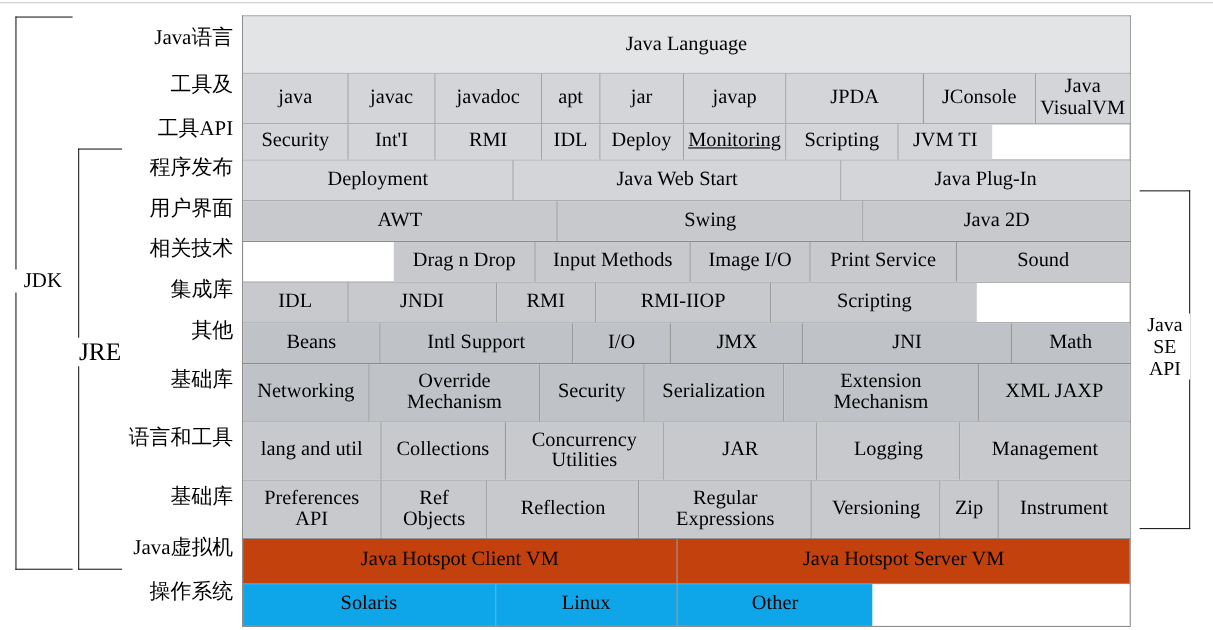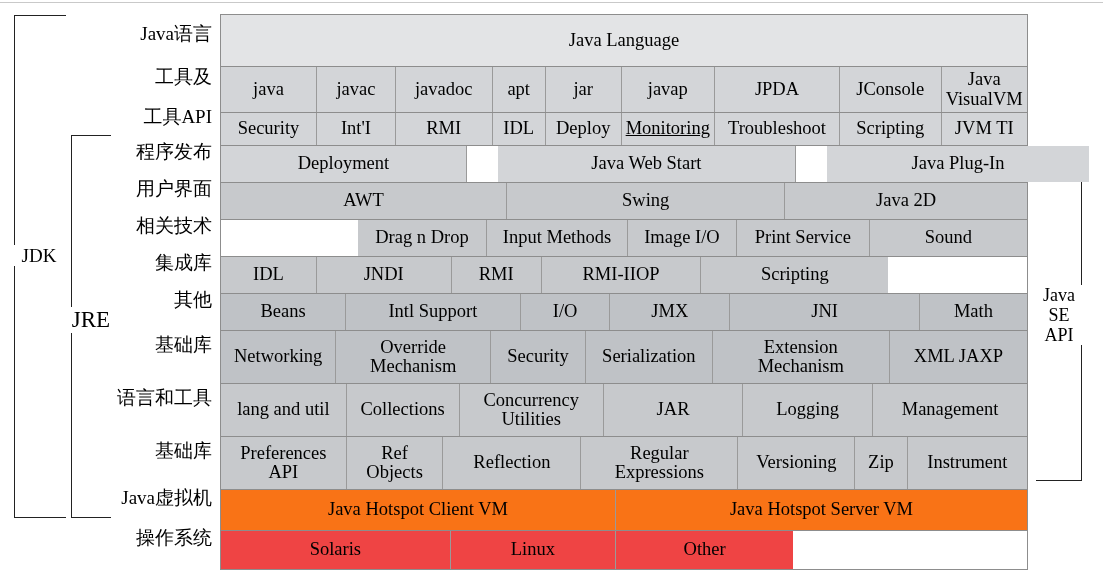--- a/index.html
+++ b/index.html
@@ -98,22 +98,22 @@
     overflow: hidden;
     white-space: pre-line;
   }
   .cell:last-child { border-right: none; }
 
   
   .tone-lightest { background: #e3e4e6; }   
   .tone-light    { background: #d3d5d8; }   
   .tone-mid      { background: #c7c9cc; }   
   .tone-mid2     { background: #bfc2c6; }   
-  .tone-dark     { background: #f97316; }   
-  .tone-os       { background: #ef4444; }
+  .tone-dark     { background: #c2410c; }   
+  .tone-os       { background: #0ea5e9; }
 </style>
 </head>
 <body>
 
 <div id="canvas">
 
   <div class="top-rule"></div>
 
   <div class="bracket right-open" id="bracket-jdk" style="left:14px; top:15px; width:52px; height:503px;"></div>
   <div class="bracket-label" style="left:10px; top:245px; width:58px;">JDK</div>
@@ -158,25 +158,24 @@
         <div class="cell tone-light" style="width: 10.6%; flex: 0 0 10.6%;">Java
 VisualVM</div>
       </div>
       <div class="band" style="height: 33px;">
         <div class="cell tone-light" style="width: 11.9%; flex: 0 0 11.9%;">Security</div>
         <div class="cell tone-light" style="width: 9.8%; flex: 0 0 9.8%;">Int'I</div>
         <div class="cell tone-light" style="width: 12%; flex: 0 0 12%;">RMI</div>
         <div class="cell tone-light" style="width: 6.6%; flex: 0 0 6.6%;">IDL</div>
         <div class="cell tone-light" style="width: 9.4%; flex: 0 0 9.4%;">Deploy</div>
         <div class="cell tone-light" style="width: 11.6%; flex: 0 0 11.6%; text-decoration: underline;">Monitoring</div>
-        <div class="cell tone-light" style="width: 15.5%; flex: 0 0 15.5%;">Troubleshoot</div>
         <div class="cell tone-light" style="width: 12.6%; flex: 0 0 12.6%;">Scripting</div>
         <div class="cell tone-light" style="width: 10.6%; flex: 0 0 10.6%;">JVM TI</div>
       </div>
-      <div class="band" style="height: 37px; gap: 31px;">
+      <div class="band" style="height: 37px;">
         <div class="cell tone-light" style="width: 30.5%; flex: 0 0 30.5%;">Deployment</div>
         <div class="cell tone-light" style="width: 37%; flex: 0 0 37%;">Java Web Start</div>
         <div class="cell tone-light" style="width: 32.5%; flex: 0 0 32.5%;">Java Plug-In</div>
       </div>
       <div class="band" style="height: 37px;">
         <div class="cell tone-mid" style="width: 35.5%; flex: 0 0 35.5%;">AWT</div>
         <div class="cell tone-mid" style="width: 34.5%; flex: 0 0 34.5%;">Swing</div>
         <div class="cell tone-mid" style="width: 30%; flex: 0 0 30%;">Java 2D</div>
       </div>
       <div class="band" style="height: 37px;">
@@ -187,21 +186,21 @@
         <div class="cell tone-mid" style="width: 16.5%; flex: 0 0 16.5%;">Print Service</div>
         <div class="cell tone-mid" style="width: 19.5%; flex: 0 0 19.5%;">Sound</div>
       </div>
       <div class="band" style="height: 37px;">
         <div class="cell tone-mid" style="width: 11.9%; flex: 0 0 11.9%;">IDL</div>
         <div class="cell tone-mid" style="width: 16.7%; flex: 0 0 16.7%;">JNDI</div>
         <div class="cell tone-mid" style="width: 11.2%; flex: 0 0 11.2%;">RMI</div>
         <div class="cell tone-mid" style="width: 19.8%; flex: 0 0 19.8%;">RMI-IIOP</div>
         <div class="cell tone-mid" style="width: 23.2%; flex: 0 0 23.2%;">Scripting</div>
       </div>
-      <div class="band" style="height: 37px; justify-content: flex-end;">
+      <div class="band" style="height: 37px;">
         <div class="cell tone-mid2" style="width: 15.5%; flex: 0 0 15.5%;">Beans</div>
         <div class="cell tone-mid2" style="width: 21.7%; flex: 0 0 21.7%;">Intl Support</div>
         <div class="cell tone-mid2" style="width: 11.1%; flex: 0 0 11.1%;">I/O</div>
         <div class="cell tone-mid2" style="width: 14.9%; flex: 0 0 14.9%;">JMX</div>
         <div class="cell tone-mid2" style="width: 23.5%; flex: 0 0 23.5%;">JNI</div>
         <div class="cell tone-mid2" style="width: 13.3%; flex: 0 0 13.3%;">Math</div>
       </div>
       <div class="band" style="height: 53px;">
         <div class="cell tone-mid2" style="width: 14.3%; flex: 0 0 14.3%;">Networking</div>
         <div class="cell tone-mid2" style="width: 19.2%; flex: 0 0 19.2%;">Override

